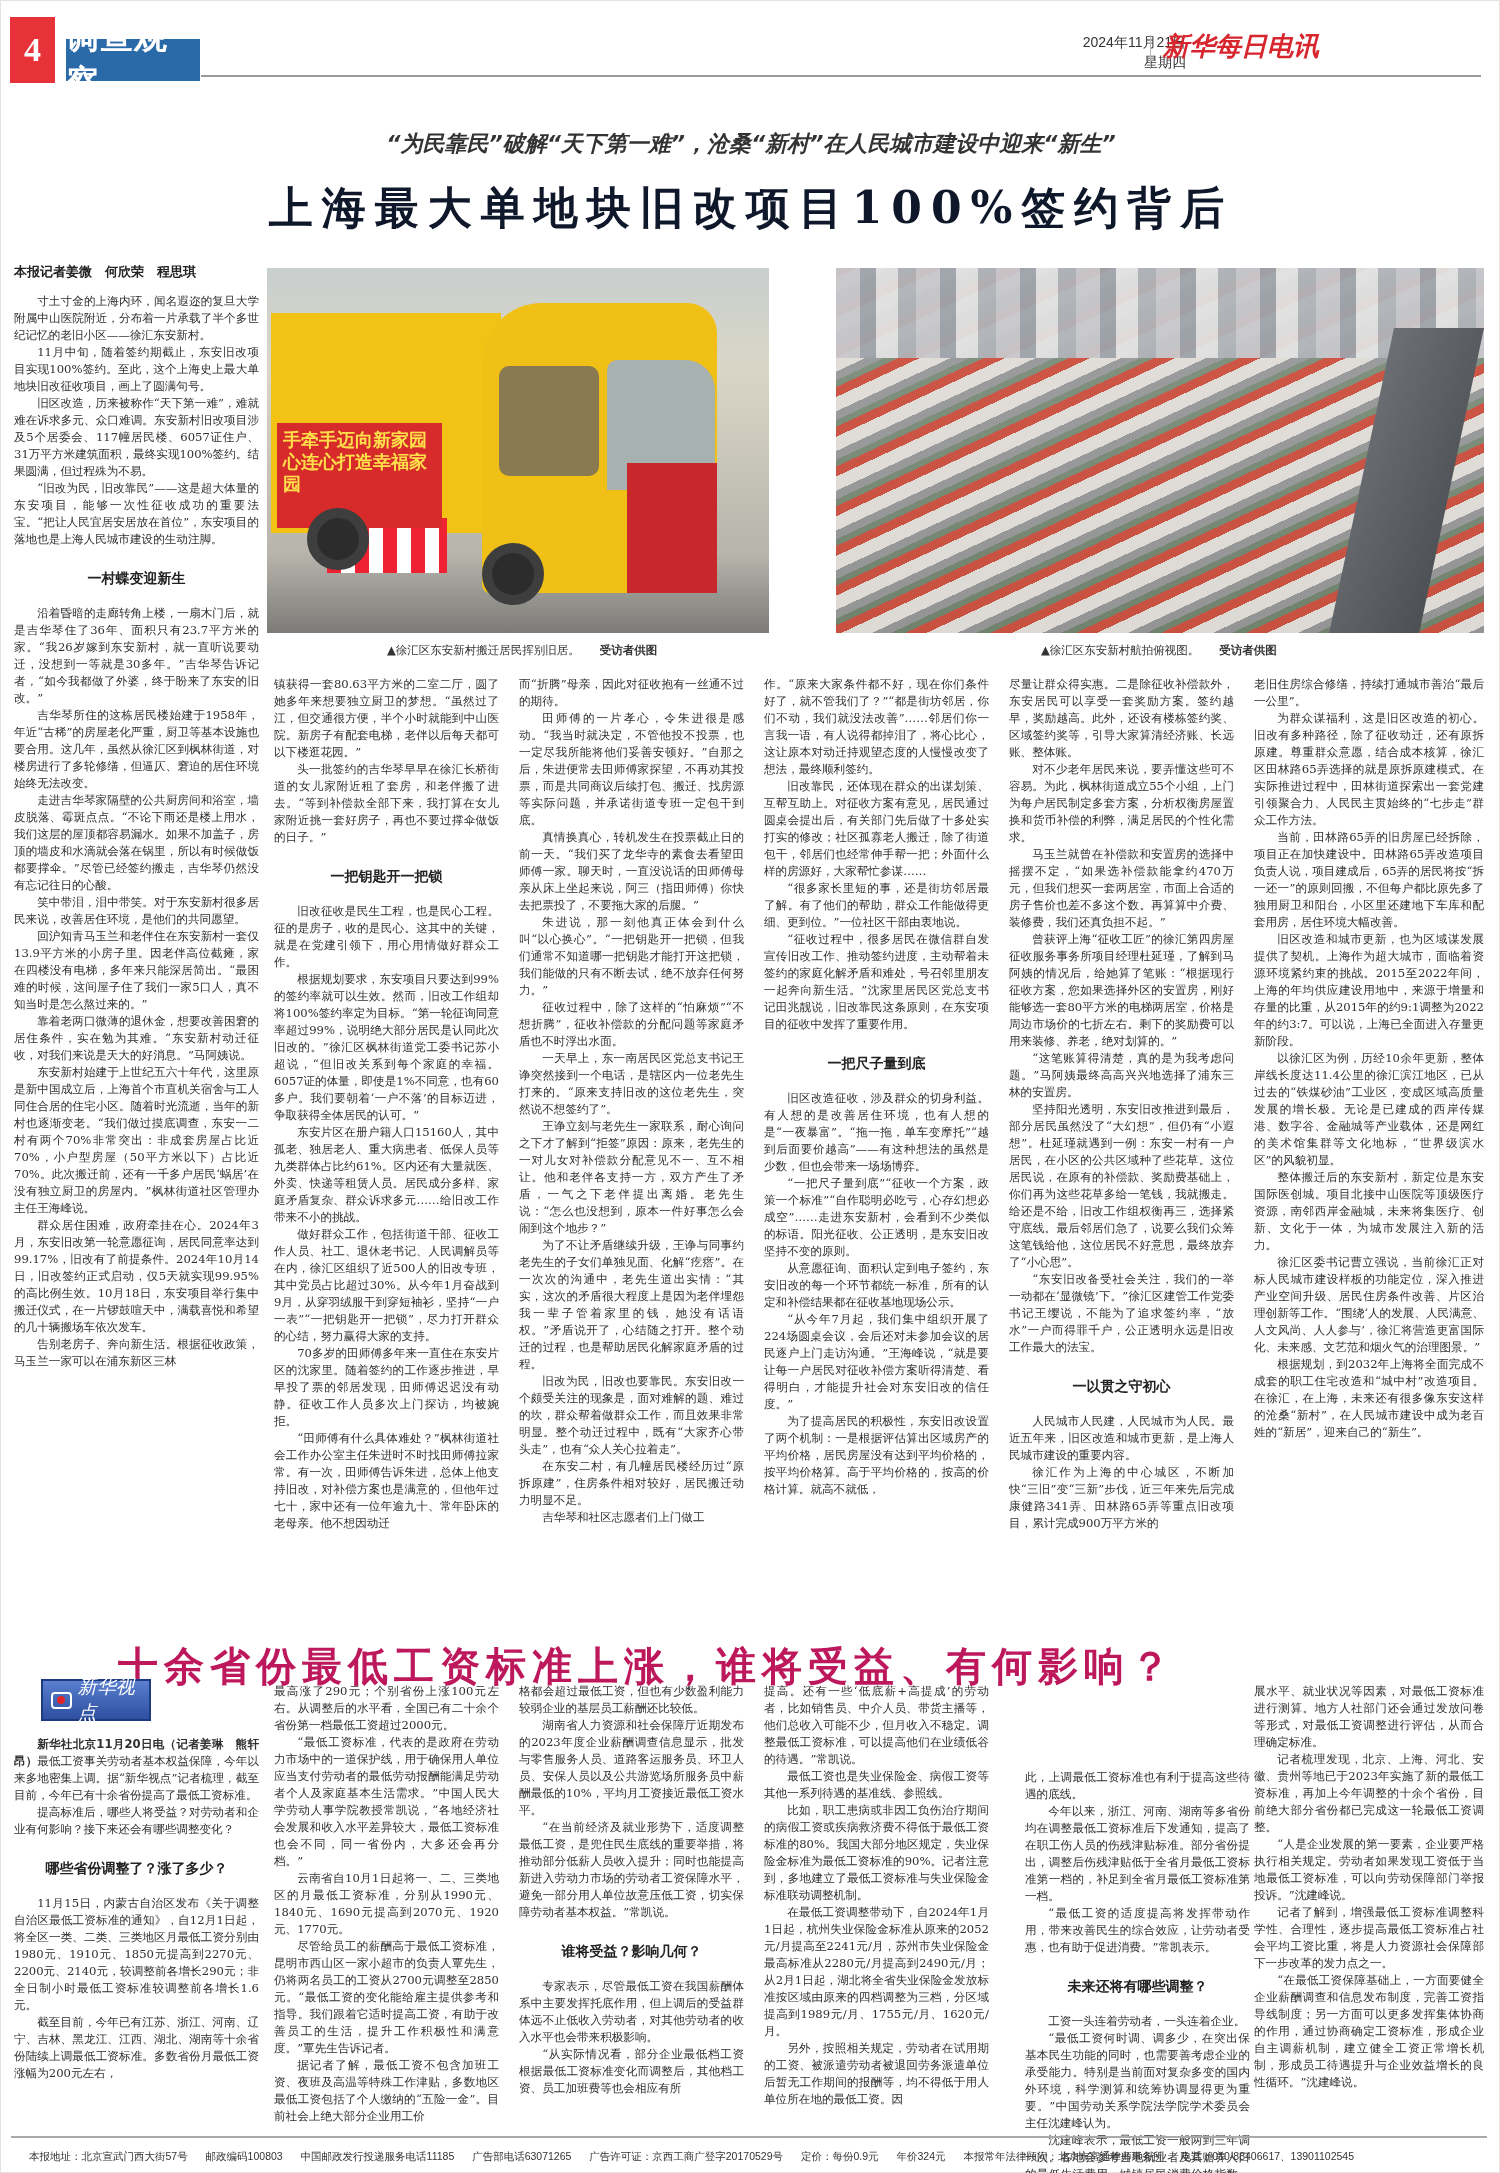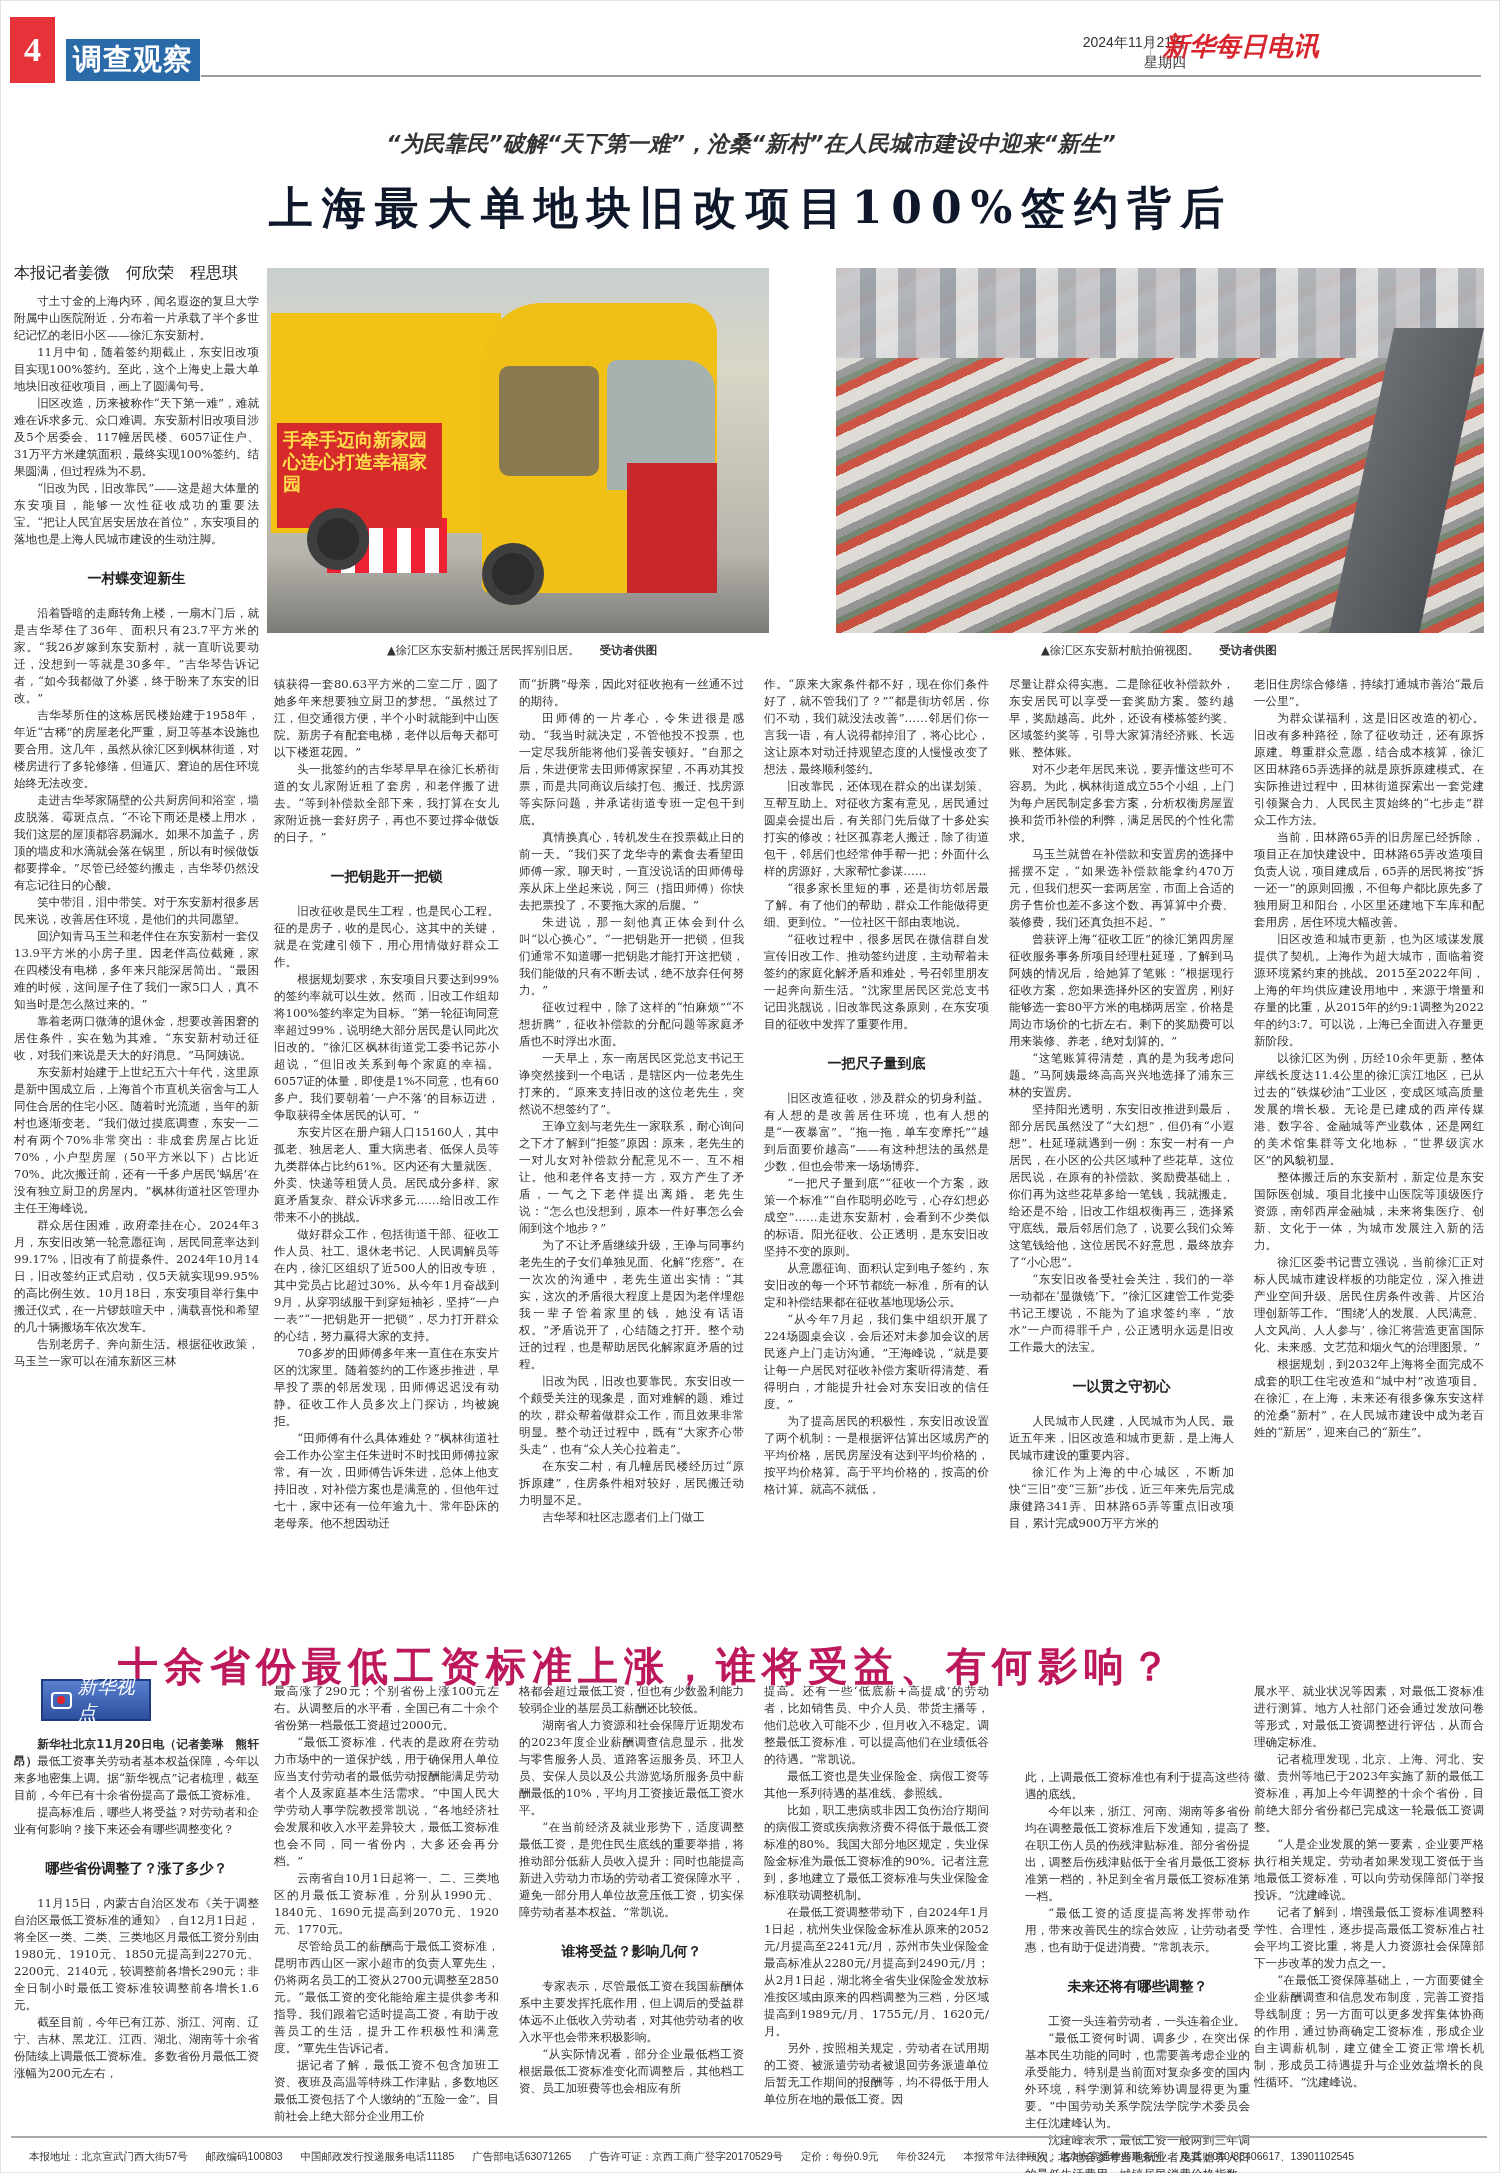--- a/index.html
+++ b/index.html
@@ -13,34 +13,34 @@
   
   .masthead { position: absolute; left: 0; top: 0; width: 1500px; height: 80px; }
   .page-num {
     position: absolute; left: 9px; top: 16px; width: 45px; height: 66px;
     background: #e8323a; color: #fff; font-family: "Liberation Serif", serif;
     font-size: 34px; font-weight: bold; display: flex; align-items: center; justify-content: center;
   }
   .section-name {
     position: absolute; left: 65px; top: 38px; height: 42px; width: 134px;
     background: #2a6aa8; color: #fff; font-family: "DejaVu Sans", sans-serif;
-    font-size: 29px; font-weight: bold; display: flex; align-items: center; justify-content: center; letter-spacing: 1px;
+    font-size: 33px; font-weight: bold; display: flex; align-items: center; justify-content: center; letter-spacing: 1px;
   }
   .masthead-rule { position: absolute; left: 200px; right: 20px; top: 74px; border-top: 2px solid #9a9a9a; }
   .date-block { position: absolute; left: 1185px; top: 32px; text-align: right; font-family: "Liberation Sans", sans-serif; font-size: 14px; color: #333; line-height: 18px; width: 0; }
   .date-block .d { position: absolute; right: 0; white-space: nowrap; }
   .date-block .w { position: absolute; right: 0; top: 20px; white-space: nowrap; }
   .date-sep { position: absolute; left: 1149px; top: 34px; width: 1px; height: 34px; background: #bbb; }
   .paper-logo { position: absolute; left: 1162px; top: 28px; color: #d8262f; font-family: "DejaVu Serif", serif; font-size: 26px; font-weight: bold; font-style: italic; white-space: nowrap; }
 
   
   .kicker { position: absolute; left: 0; width: 1500px; top: 128px; text-align: center; font-family: "DejaVu Sans", sans-serif; font-size: 22px; font-weight: bold; color: #333; font-style: italic; }
   .headline-1 { position: absolute; left: 0; width: 1500px; top: 178px; text-align: center; font-family: "DejaVu Serif", serif; font-size: 44px; font-weight: bold; letter-spacing: 9px; color: #0f172a; }
 
-  .byline { position: absolute; left: 13px; top: 262px; font-family: "DejaVu Sans", sans-serif; font-size: 16px; font-weight: normal; color: #222; word-spacing: 6px; }
+  .byline { position: absolute; left: 13px; top: 262px; font-family: "DejaVu Sans", sans-serif; font-size: 13px; font-weight: bold; color: #222; word-spacing: 6px; }
 
   .col { position: absolute; font-size: 11.6px; line-height: 17px; color: #2f2f2f; text-align: justify; }
   .col p { text-indent: 2em; }
   .col h3 { font-family: "DejaVu Sans", sans-serif; font-size: 14px; font-weight: bold; text-align: center; margin: 22px 0 18px; color: #222; text-indent: 0; }
 
   .photo { position: absolute; overflow: hidden; }
   .caption { position: absolute; font-size: 11.5px; color: #333; white-space: nowrap; }
   .caption .credit { font-family: "DejaVu Sans", sans-serif; font-weight: bold; margin-left: 20px; }
 
   

